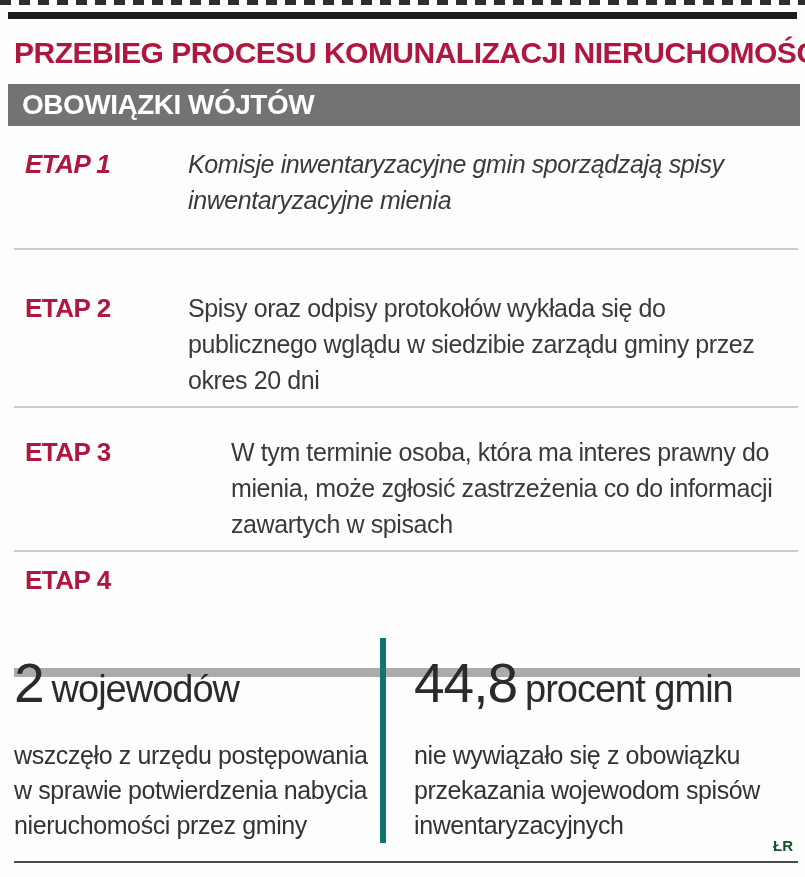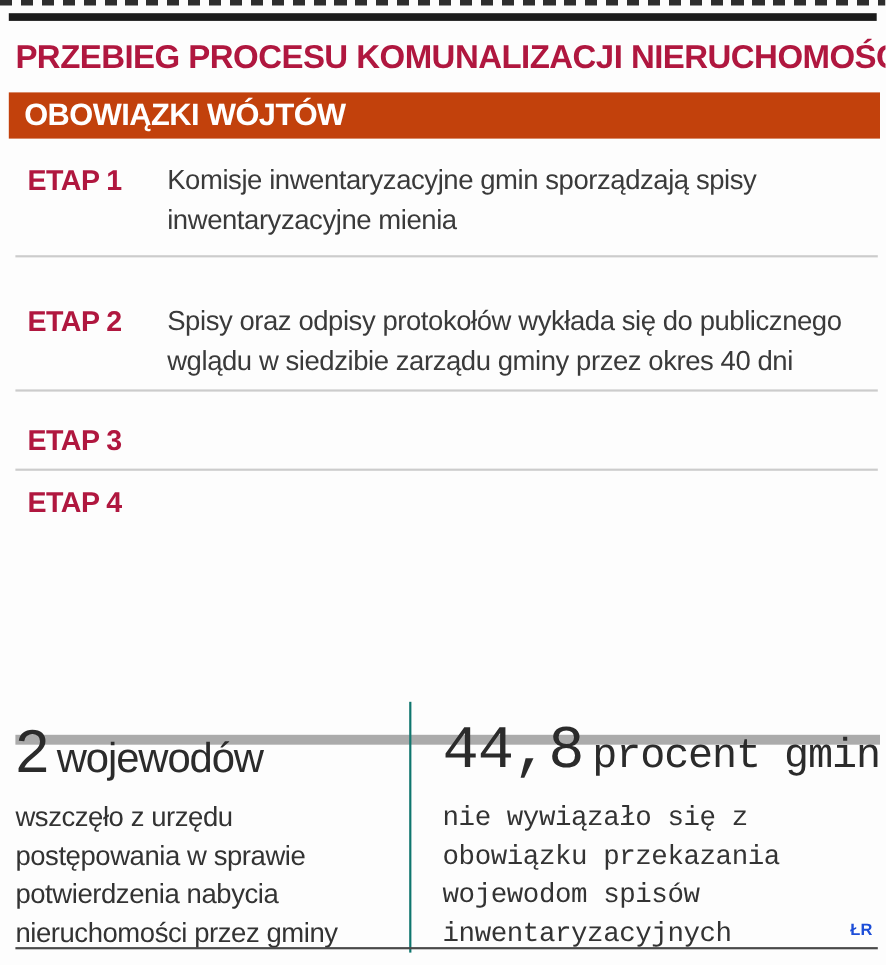--- a/index.html
+++ b/index.html
@@ -37,39 +37,39 @@
     font-weight: bold;
     letter-spacing: -0.5px;
     color: #b0173f;
     white-space: nowrap;
   }
   .band {
     position: absolute;
     top: 84px; left: 8px;
     width: 792px; height: 42px;
     box-sizing: border-box;
-    background: #c2410c;
+    background: #737373;
     color: #ffffff;
     font-size: 28px;
     font-weight: bold;
     letter-spacing: -0.5px;
     line-height: 42px;
     padding-left: 14px;
   }
   .etapy {
     position: absolute;
     top: 126px; left: 14px;
     width: 784px;
   }
   .etap-row {
     display: flex;
     align-items: flex-start;
     border-bottom: 2px solid #cccccc;
   }
-  .etap-row.r1 { padding: 20px 0 14px; }
+  .etap-row.r1 { padding: 20px 0 30px; font-style: italic; }
   .etap-row.r2 { padding: 40px 0 8px; }
   .etap-row.r3 { padding: 26px 0 8px; gap: 43px; }
   .etap-row.r4 { padding: 10px 0 0;  border-bottom: none; }
   .etap-label {
     flex: 0 0 138px;
     padding-left: 11px;
     box-sizing: border-box;
     color: #b0173f;
     font-size: 26px;
     font-weight: bold;
@@ -78,20 +78,21 @@
     white-space: nowrap;
   }
   .etap-text {
     flex: 1 1 auto;
     max-width: 640px;
     font-size: 25px;
     font-weight: 500;
     letter-spacing: -0.4px;
     line-height: 36px;
     color: #3a3a3a;
+    margin-left: 36px;
   }
   .thick-bar {
     position: absolute;
     top: 668px; left: 14px;
     width: 786px; height: 9px;
     background: #ababab;
   }
   .stats {
     position: absolute;
     top: 638px; left: 14px;
@@ -99,55 +100,54 @@
     display: flex;
     align-items: flex-start;
   }
   .stat-col {
     padding-top: 16px;
     box-sizing: border-box;
   }
   .stat-col.left { width: 360px; }
   .stat-col.right {
     margin-left: 6px;
-    border-left: 2px solid #0f766e;
+    border-left: 6px solid #0f766e;
     padding-left: 28px;
     flex: 1 1 auto;
-    font-family: Liberation Mono, monospace;
   }
   .stat-bigline {
     white-space: nowrap;
     color: #2b2b2b;
     letter-spacing: -1px;
   }
   .stat-value {
     font-size: 55px;
     font-weight: 500;
     line-height: 58px;
   }
   .stat-unit {
     font-size: 38px;
     font-weight: 500;
     margin-left: 8px;
   }
   .stat-desc {
-    margin-top: 14px;
+    margin-top: 26px;
     font-size: 25px;
     font-weight: 500;
     letter-spacing: -0.4px;
     line-height: 35px;
     color: #333333;
     max-width: 360px;
   }
   .credit {
     position: absolute;
     top: 837px; right: 12px;
     font-size: 15px;
     font-weight: bold;
-    color: #1d4ed8;
+    color: #14532d;
     text-align: center;
   }
   .bottom-line {
     position: absolute;
     top: 861px; left: 14px;
     width: 784px; height: 2px;
     background: #4a4a4a;
   }
 </style>
 </head>
@@ -162,24 +162,25 @@
   <span>OBOWIĄZKI WÓJTÓW</span>
 </div>
 
 <div class="etapy">
   <div class="etap-row r1">
     <div class="etap-label">ETAP 1</div>
     <div class="etap-text">Komisje inwentaryzacyjne gmin sporządzają spisy inwentaryzacyjne mienia</div>
   </div>
   <div class="etap-row r2">
     <div class="etap-label">ETAP 2</div>
-    <div class="etap-text">Spisy oraz odpisy protokołów wykłada się do publicznego wglądu w siedzibie zarządu gminy przez okres 40 dni</div>
+    <div class="etap-text">Spisy oraz odpisy protokołów wykłada się do publicznego wglądu w siedzibie zarządu gminy przez okres 20 dni</div>
   </div>
   <div class="etap-row r3">
     <div class="etap-label">ETAP 3</div>
+    <div class="etap-text">W tym terminie osoba, która ma interes prawny do mienia, może zgłosić zastrzeżenia co do informacji zawartych w spisach</div>
   </div>
   <div class="etap-row r4">
     <div class="etap-label">ETAP 4</div>
   </div>
 </div>
 
 <div class="thick-bar"></div>
 
 <div class="stats">
   <div class="stat-col left">

